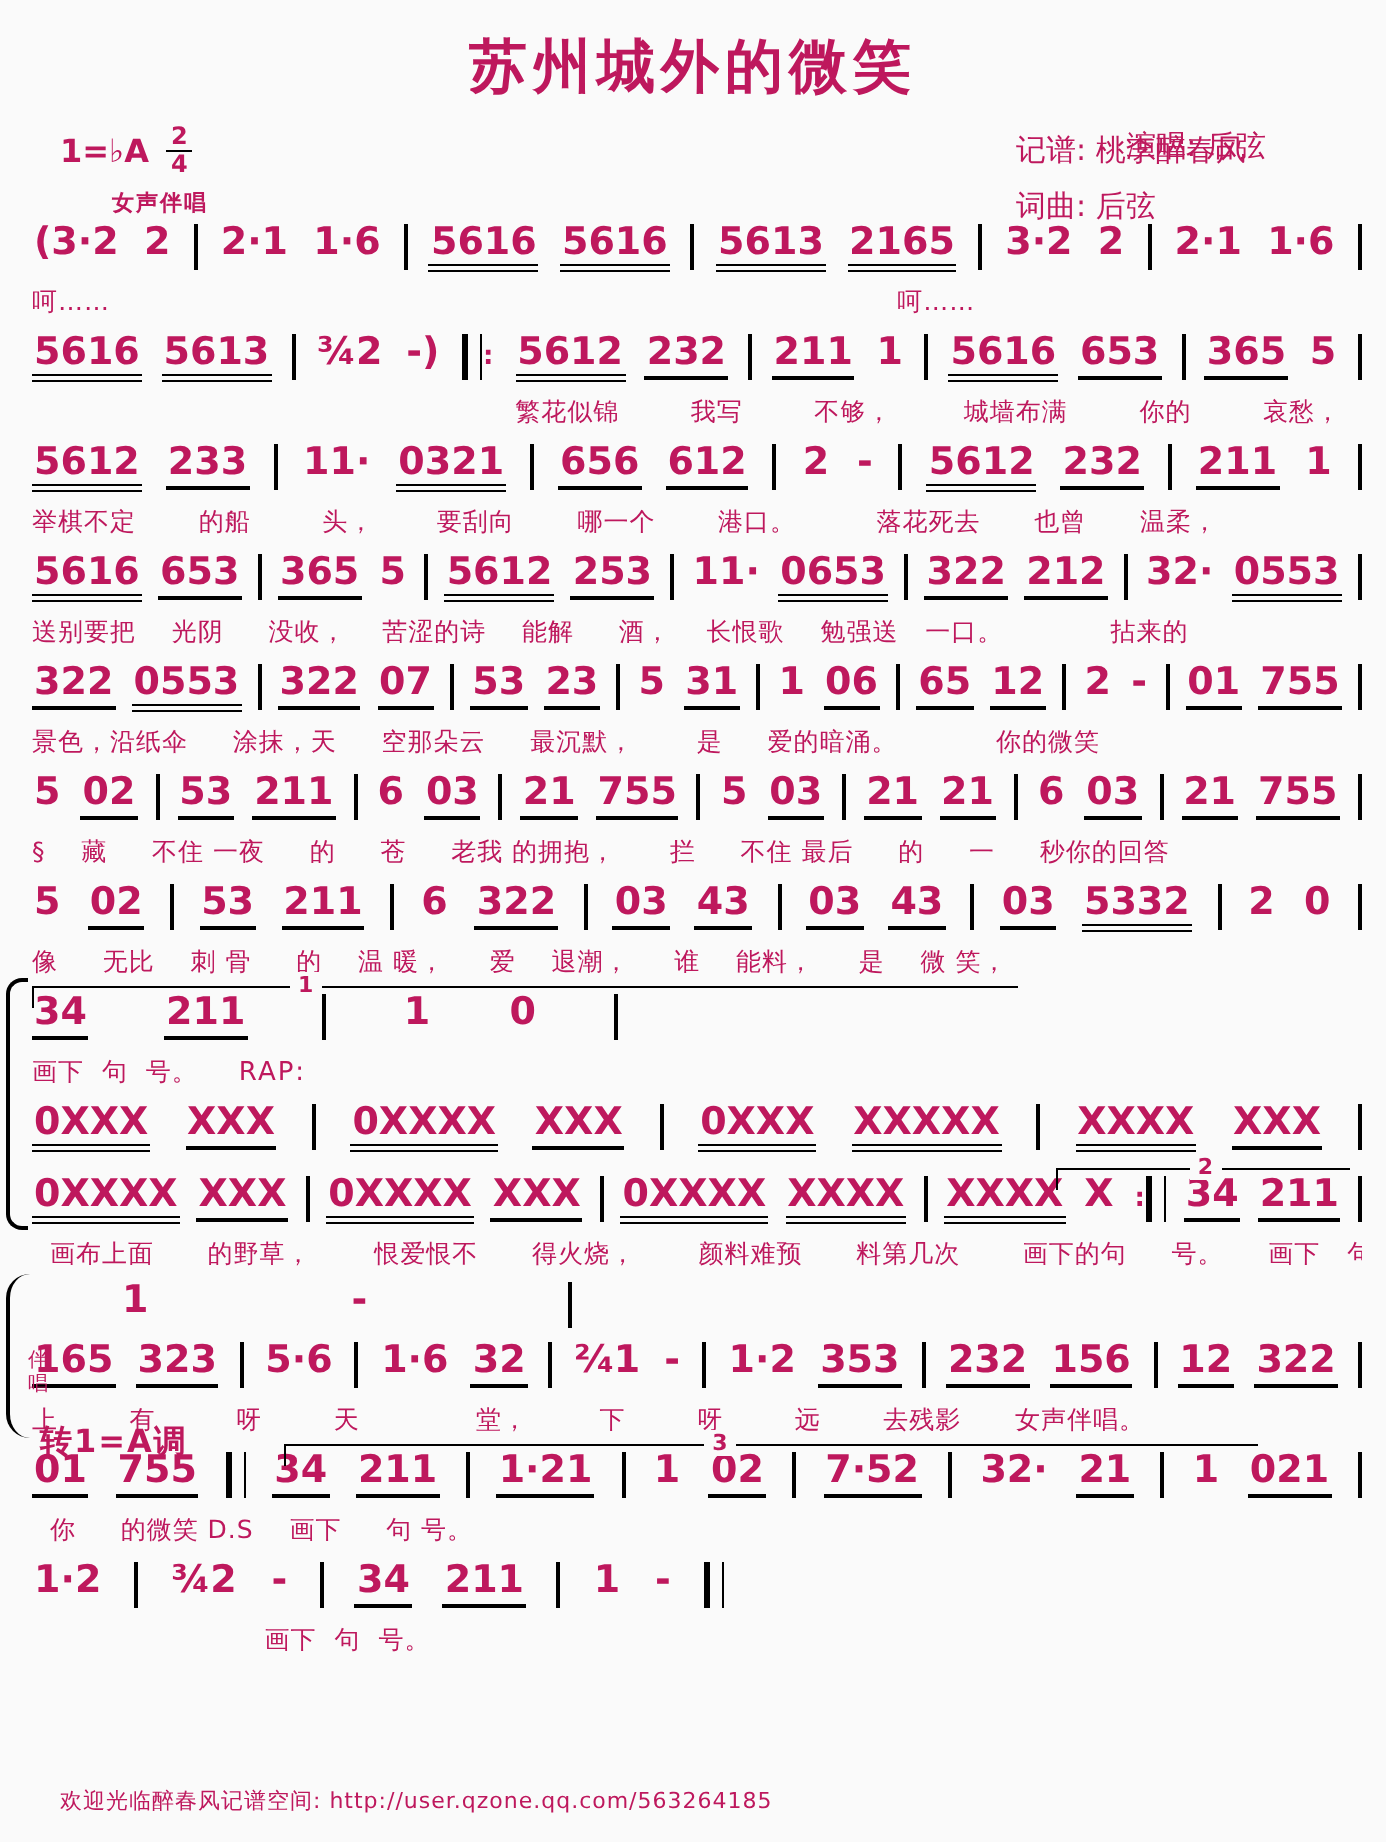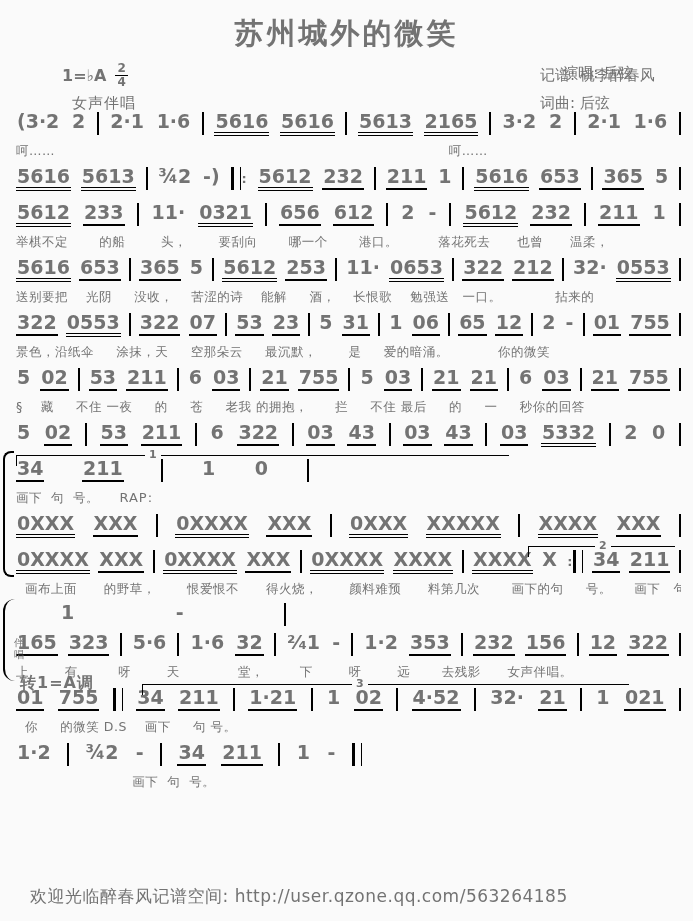--- a/index.html
+++ b/index.html
@@ -1,27 +1,27 @@
 <!DOCTYPE html>
 <html><head>
 <meta charset="utf-8">
 <style>
   html,body{margin:0;padding:0;background:#e8e8e8;}
-  .page{position:relative;width:693px;height:921px;background:#fafafa;color:#737373;
+  .page{position:relative;width:693px;height:921px;background:#fafafa;color:#be185d;
         font-family:"DejaVu Sans",sans-serif;overflow:hidden;}
   .title{text-align:center;font-size:29px;font-weight:bold;letter-spacing:3px;padding-top:14px;}
-  .meta{position:relative;height:56px;font-size:15px;margin-left:32px;}
+  .meta{position:relative;height:56px;font-size:15px;}
   .keysig{position:absolute;left:30px;top:8px;font-size:16px;font-weight:bold;display:flex;align-items:center;}
   .frac{display:inline-flex;flex-direction:column;align-items:center;font-size:12px;line-height:1.05;
         margin-left:9px;font-weight:bold;font-style:normal;}
   .frac i{font-style:normal;}
   .frac i:first-child{border-bottom:1.3px solid #000;padding:0 2px;}
   .performer{position:absolute;left:16px;right:60px;text-align:right;top:10px;}
   .credits{position:absolute;left:508px;top:8px;line-height:1.85;}
-  .choir{position:absolute;left:40px;top:40px;font-size:15px;letter-spacing:1px;}
+  .choir{position:absolute;left:56px;top:40px;font-size:11px;letter-spacing:1px;font-weight:bold;}
   #score{position:absolute;left:16px;right:12px;top:112px;}
   .system{position:relative;margin-bottom:7px;}
   .notes{display:flex;justify-content:space-between;align-items:flex-start;
          font-weight:bold;font-size:19px;height:29px;}
   .tok{line-height:1;padding:0 1px 4px;white-space:pre;}
   .u1{border-bottom:2px solid #000;padding-bottom:2px;}
   .u2{border-bottom:4px double #000;padding-bottom:1px;}
   .u0{padding-bottom:4px;}
   .bar{width:2px;height:23px;background:#000;margin-bottom:2px;}
   .b2{width:6px;height:23px;background:transparent;border-left:3.5px solid #000;
@@ -34,21 +34,21 @@
   .ending .lbl{position:absolute;top:-8px;font-size:11px;background:#fafafa;padding:0 4px;font-weight:bold;}
   .keychg{position:absolute;top:-15px;left:4px;font-size:16px;font-weight:bold;letter-spacing:1px;}
   .dual{padding-top:28px;}
   .upper{position:absolute;top:-2px;left:44px;width:34%;height:26px;}
   .vlabel{position:absolute;left:-2px;top:32px;width:12px;font-size:10px;line-height:1.2;}
   .bigbrace{position:absolute;left:-13px;top:-8px;width:9px;height:122px;
             border-left:2.2px solid #000;border-top:2.2px solid #000;border-bottom:2.2px solid #000;
             border-radius:8px 0 0 8px;}
   .paren{position:absolute;left:-13px;top:-6px;width:10px;height:82px;
          border-left:2.2px solid #000;border-radius:14px 0 0 14px;}
-  .footer{position:absolute;left:30px;bottom:13px;font-size:17px;letter-spacing:.5px;}
+  .footer{position:absolute;left:30px;bottom:13px;font-size:11px;letter-spacing:.5px;}
 </style>
 </head>
 <body>
 
 <div class="page">
   <div class="title">苏州城外的微笑</div>
 
   <div class="meta">
     <div class="keysig">
       <span>1=♭A</span>
@@ -106,20 +106,21 @@
           <span class="tok u1">211</span>
           <span class="tok u0">1</span>
           <div class="bar"></div>
           <span class="tok u2">5616</span>
           <span class="tok u1">653</span>
           <div class="bar"></div>
           <span class="tok u1">365</span>
           <span class="tok u0">5</span>
           <div class="bar"></div>
         </div>
+        <div class="lyrics">                                                      繁花似锦        我写        不够，        城墙布满        你的        哀愁，</div>
       </div>
       <div class="system">
         <div class="notes">
           <span class="tok u2">5612</span>
           <span class="tok u1">233</span>
           <div class="bar"></div>
           <span class="tok u0">11·</span>
           <span class="tok u2">0321</span>
           <div class="bar"></div>
           <span class="tok u1">656</span>
@@ -235,20 +236,21 @@
           <span class="tok u1">03</span>
           <span class="tok u1">43</span>
           <div class="bar"></div>
           <span class="tok u1">03</span>
           <span class="tok u2">5332</span>
           <div class="bar"></div>
           <span class="tok u0">2</span>
           <span class="tok u0">0</span>
           <div class="bar"></div>
         </div>
+        <div class="lyrics">像     无比    刺 骨     的    温 暖，     爱    退潮，     谁    能料，     是    微 笑，</div>
       </div>
       <div class="system">
         <div class="bigbrace"></div>
         <div class="ending" style="left: 0%; width: 74%;">
           <span class="lbl" style="left: 26%;">1</span>
         </div>
         <div class="notes" style="width: 44%;">
           <span class="tok u1">34</span>
           <span class="tok u1">211</span>
           <div class="bar"></div>
@@ -342,21 +344,21 @@
           <span class="tok u1">755</span>
           <div class="b2"></div>
           <span class="tok u1">34</span>
           <span class="tok u1">211</span>
           <div class="bar"></div>
           <span class="tok u1">1·21</span>
           <div class="bar"></div>
           <span class="tok u0">1</span>
           <span class="tok u1">02</span>
           <div class="bar"></div>
-          <span class="tok u1">4·52</span>
+          <span class="tok u1">7·52</span>
           <div class="bar"></div>
           <span class="tok u0">32·</span>
           <span class="tok u1">21</span>
           <div class="bar"></div>
           <span class="tok u0">1</span>
           <span class="tok u1">021</span>
           <div class="bar"></div>
         </div>
         <div class="lyrics">  你     的微笑 D.S    画下     句 号。</div>
       </div>

